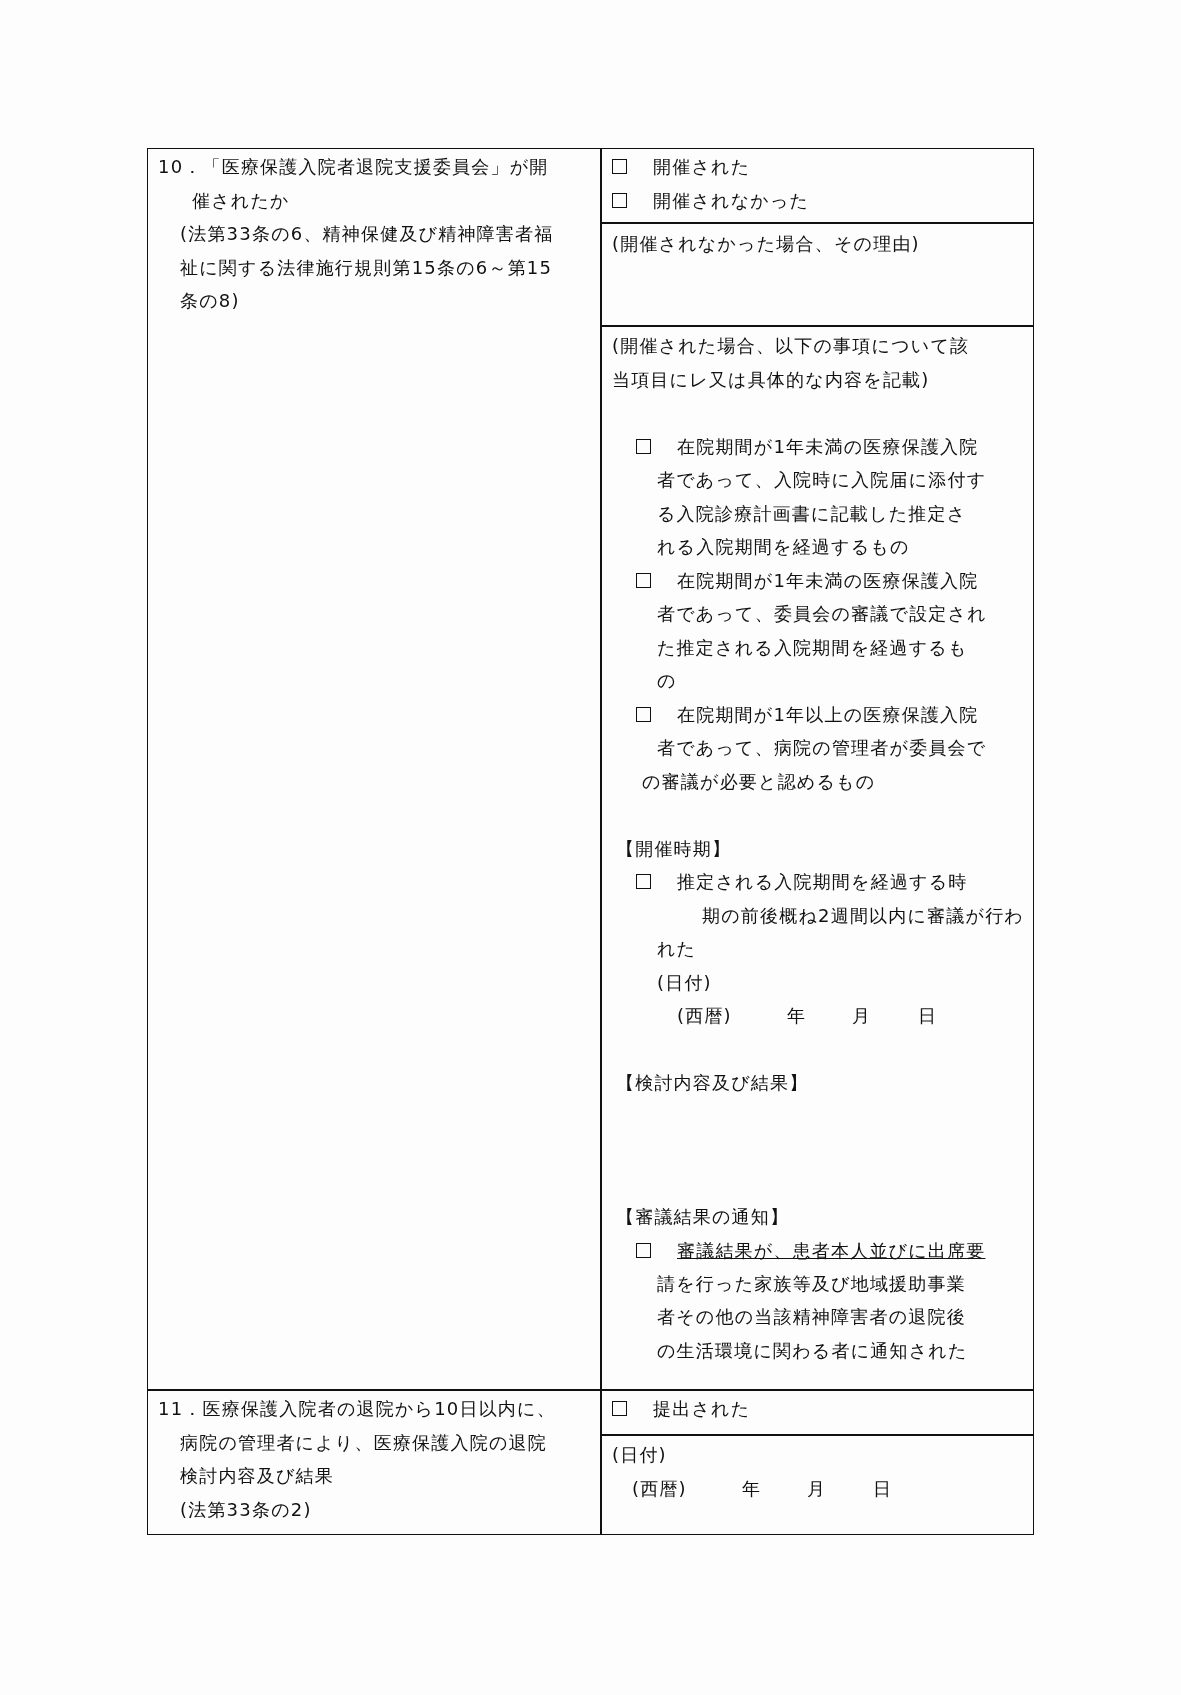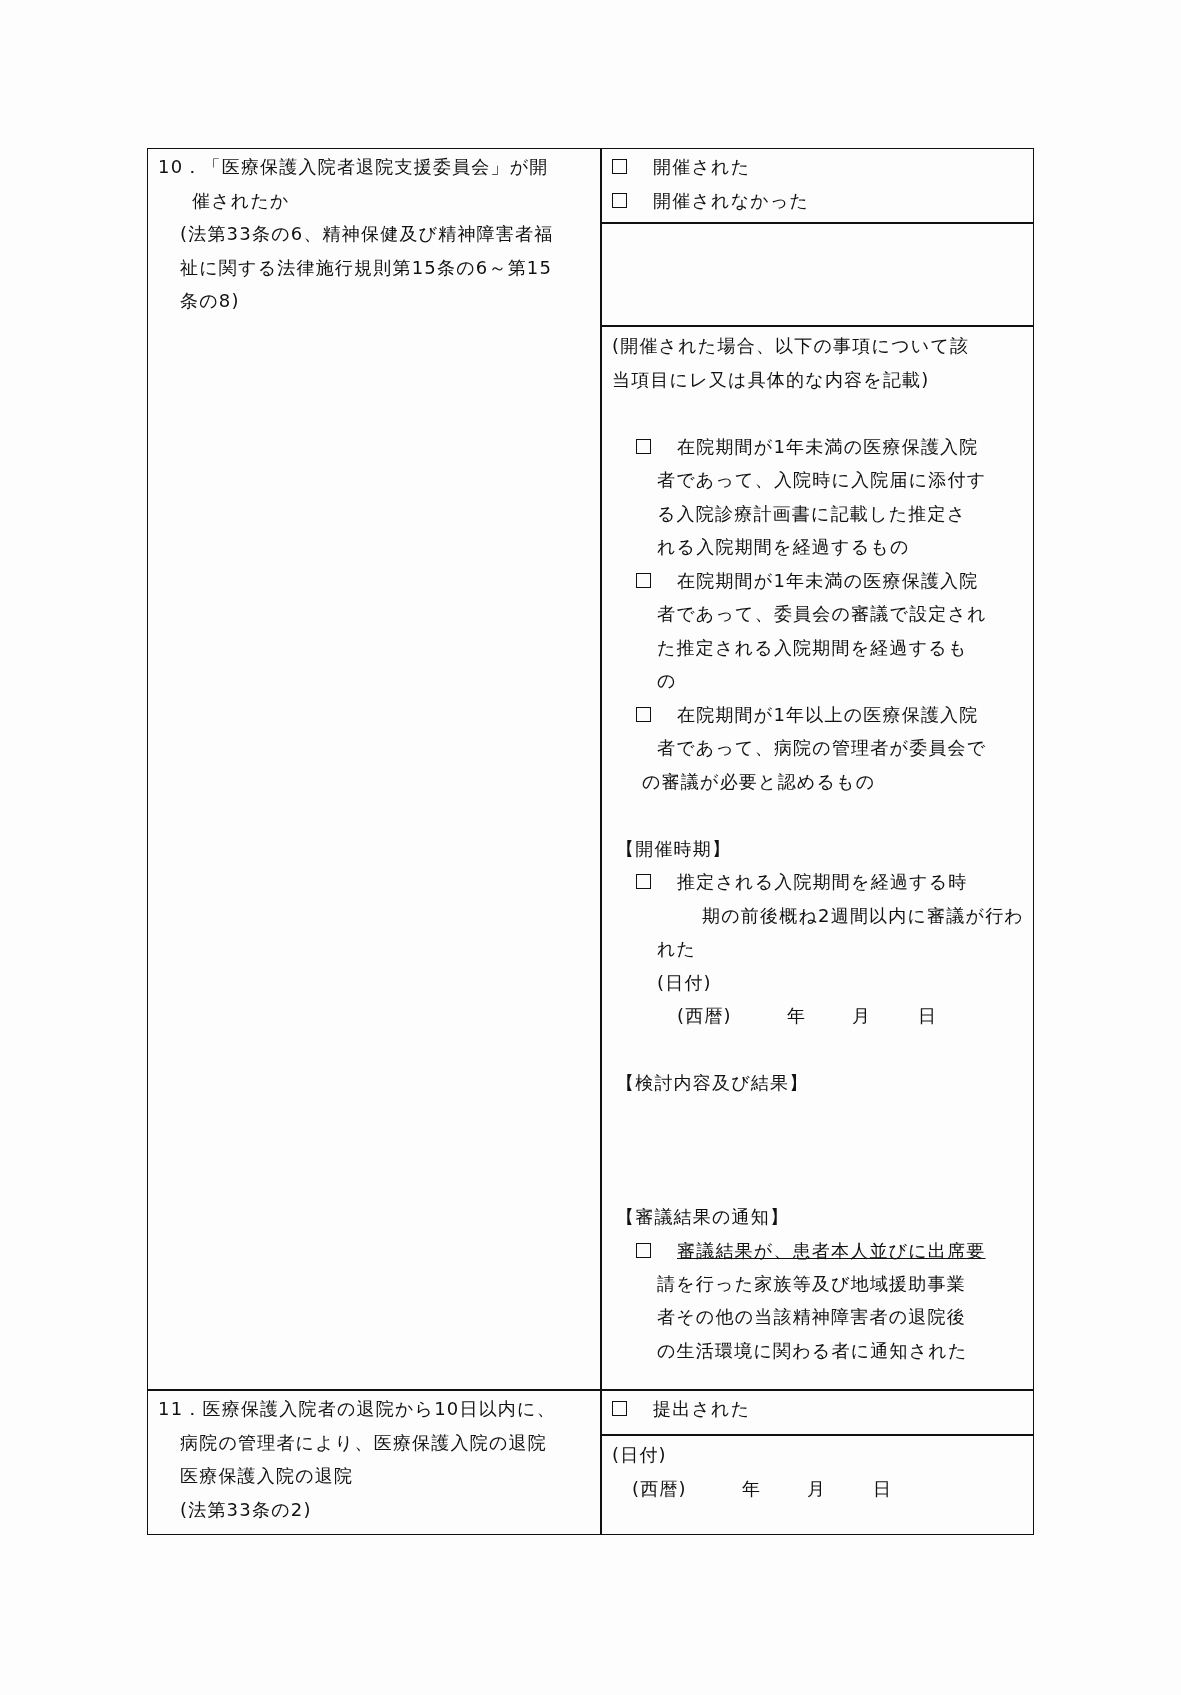--- a/index.html
+++ b/index.html
@@ -39,20 +39,21 @@
     <div class="txt" style="left:22px; top:134px;">条の8)</div>
   </div>
 
   <div class="txt" style="left:612px; top:150px;">
     <span class="box"></span><span>開催された</span>
   </div>
   <div class="txt" style="left:612px; top:184px;">
     <span class="box"></span><span>開催されなかった</span>
   </div>
 
+  <div class="txt" style="left:612px; top:227px;">(開催されなかった場合、その理由)</div>
 
   <div class="txt" style="left:612px; top:329px;">(開催された場合、以下の事項について該</div>
   <div class="txt" style="left:612px; top:362.5px;">当項目にレ又は具体的な内容を記載)</div>
 
 
   <div class="txt" style="left:636px; top:429.5px;">
     <span class="box"></span><span>在院期間が1年未満の医療保護入院</span>
   </div>
   <div class="txt" style="left:657px; top:463px;">者であって、入院時に入院届に添付す</div>
   <div class="txt" style="left:657px; top:496.5px;">る入院診療計画書に記載した推定さ</div>
@@ -89,21 +90,21 @@
   <div class="txt" style="left:636px; top:1233.5px;text-decoration:underline;">
     <span class="box"></span><span>審議結果が、患者本人並びに出席要</span>
   </div>
   <div class="txt" style="left:657px; top:1267px;">請を行った家族等及び地域援助事業</div>
   <div class="txt" style="left:657px; top:1300.5px;font-family:Liberation Serif, serif;">者その他の当該精神障害者の退院後</div>
   <div class="txt" style="left:657px; top:1334px;">の生活環境に関わる者に通知された</div>
 
   <div class="blk" style="left:158px; top:1392px;">
     <div class="txt" style="left:0; top:0;">11．医療保護入院者の退院から10日以内に、</div>
     <div class="txt" style="left:22px; top:33.5px;">病院の管理者により、医療保護入院の退院</div>
-    <div class="txt" style="left:22px; top:67px;">医療保護入院の退院</div>
+    <div class="txt" style="left:22px; top:67px;">検討内容及び結果</div>
     <div class="txt" style="left:22px; top:100.5px;">(法第33条の2)</div>
   </div>
 
   <div class="txt" style="left:612px; top:1392px;">
     <span class="box"></span><span>提出された</span>
   </div>
   <div class="txt" style="left:612px; top:1438px;">(日付)</div>
   <div class="txt" style="left:632px; top:1471.5px;">(西暦)</div>
   <div class="txt" style="left:742px; top:1471.5px;">年</div>
   <div class="txt" style="left:807px; top:1471.5px;">月</div>

